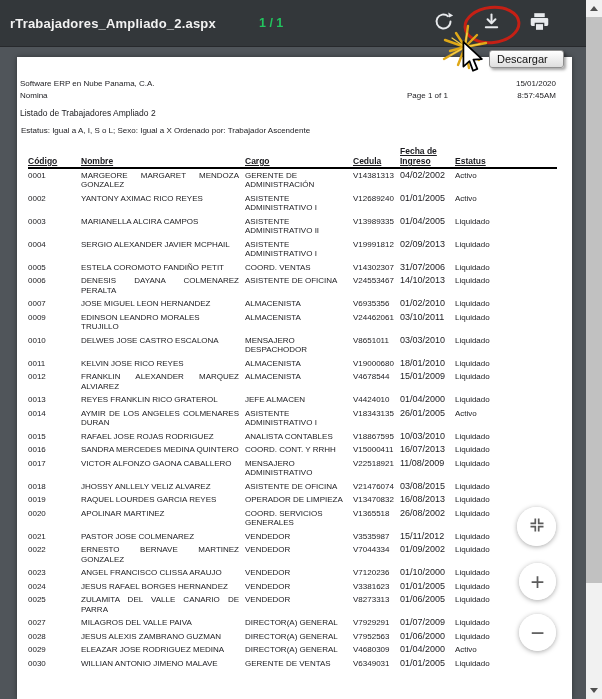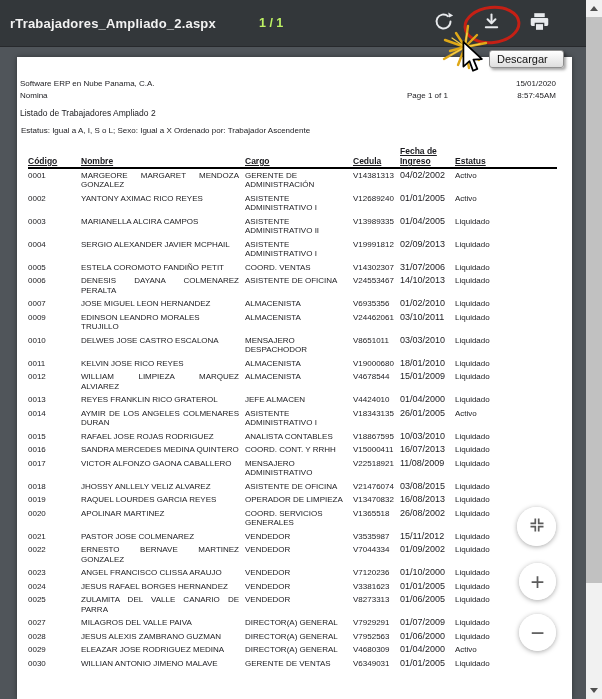--- a/index.html
+++ b/index.html
@@ -4,21 +4,21 @@
 <style>
   * { margin:0; padding:0; box-sizing:border-box; }
   html,body { width:602px; height:699px; overflow:hidden; font-family:"Liberation Sans", sans-serif; }
   .viewer { position:relative; width:602px; height:699px; background:#50555a; }
 
   
   .toolbar { position:absolute; left:0; top:0; width:586px; height:47px;
              background:#33373a; border-bottom:1px solid #27292c;
              display:flex; align-items:center; padding:0 30px 0 10px; }
   .tb-title { color:#f2f2f2; font-size:13px; font-weight:bold; letter-spacing:.2px; }
-  .tb-pages { color:#bef264; font-size:12.5px; font-weight:bold; margin-left:43px;text-align:center; }
+  .tb-pages { color:#22c55e; font-size:12.5px; font-weight:bold; margin-left:43px;text-align:center; }
   .tb-actions { margin-left:auto; display:flex; align-items:center; gap:14px; }
   .tb-btn { width:34px; height:34px; border:none; background:transparent; border-radius:50%;
             display:flex; align-items:center; justify-content:center; cursor:pointer; }
 
   
   .scrollbar { position:absolute; right:0; top:0; width:16px; height:699px; background:#f1f1f1; }
   .sb-btn { position:absolute; left:0; width:16px; height:17px; background:#f1f1f1; border:none; cursor:pointer; }
   .sb-up { top:0; } .sb-down { bottom:0; }
   .sb-up::after, .sb-down::after { content:""; position:absolute; left:4px; border-left:4px solid transparent; border-right:4px solid transparent; }
   .sb-up::after   { top:6px; border-bottom:5px solid #505050; }
@@ -340,21 +340,21 @@
             </td>
             <td class="col-estatus">
               <div>Liquidado</div>
             </td>
           </tr>
           <tr>
             <td class="col-codigo">
               <div>0012</div>
             </td>
             <td class="col-nombre">
-              <div class="just">WILLIAM LIMPIEZA MARQUEZ</div>
+              <div class="just">FRANKLIN ALEXANDER MARQUEZ</div>
               <div>ALVIAREZ</div>
             </td>
             <td class="col-cargo">
               <div>ALMACENISTA</div>
             </td>
             <td class="col-cedula">
               <div>V4678544</div>
             </td>
             <td class="col-fecha">
               <div>15/01/2009</div>

